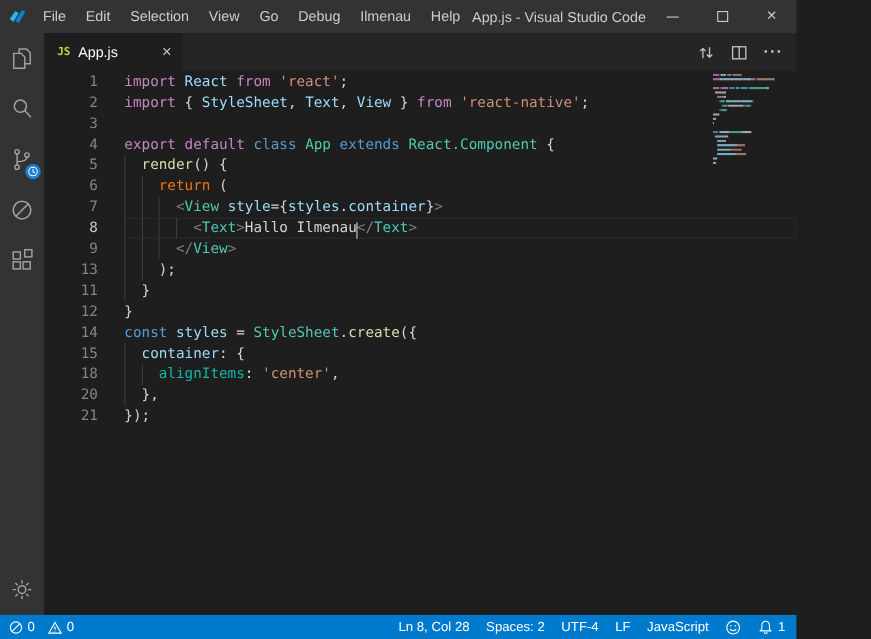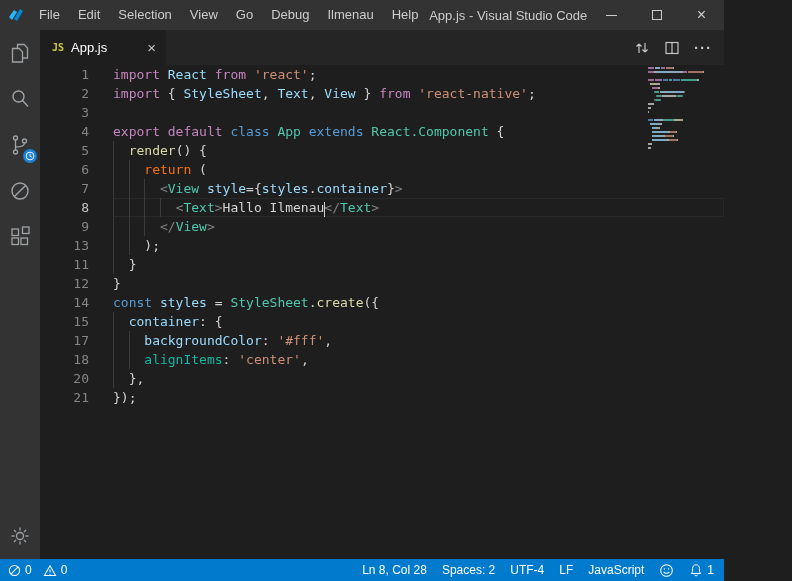--- a/index.html
+++ b/index.html
@@ -220,24 +220,20 @@
           <span class="ln">12</span>
           <span class="lc"><span style="color: rgb(212, 212, 212);">}</span></span>
         </div>
         <div class="row">
           <span class="ln">14</span>
           <span class="lc"><span style="color: rgb(86, 156, 214);">const</span><span style="color: rgb(212, 212, 212);"> </span><span style="color: rgb(156, 220, 254);">styles</span><span style="color: rgb(212, 212, 212);"> = </span><span style="color: rgb(78, 201, 176);">StyleSheet</span><span style="color: rgb(212, 212, 212);">.</span><span style="color: rgb(220, 220, 170);">create</span><span style="color: rgb(212, 212, 212);">({</span></span>
         </div>
         <div class="row">
           <span class="ln">15</span>
           <span class="lc"><span class="guide" style="left: 0ch;"></span><span style="color: rgb(212, 212, 212);">  </span><span style="color: rgb(156, 220, 254);">container</span><span style="color: rgb(212, 212, 212);">: {</span></span>
-        </div>
-        <div class="row">
-          <span class="ln">17</span>
-          <span class="lc"><span class="guide" style="left: 0ch;"></span><span class="guide" style="left: 2ch;"></span><span style="color: rgb(212, 212, 212);">    </span><span style="color: rgb(156, 220, 254);">backgroundColor</span><span style="color: rgb(212, 212, 212);">: </span><span style="color: rgb(206, 145, 120);">'#fff'</span><span style="color: rgb(212, 212, 212);">,</span></span>
         </div>
         <div class="row">
           <span class="ln">18</span>
           <span class="lc"><span class="guide" style="left: 0ch;"></span><span class="guide" style="left: 2ch;"></span><span style="color: rgb(212, 212, 212);">    </span><span style="color: #14b8a6;">alignItems</span><span style="color: rgb(212, 212, 212);">: </span><span style="color: rgb(206, 145, 120);">'center'</span><span style="color: rgb(212, 212, 212);">,</span></span>
         </div>
         <div class="row">
           <span class="ln">20</span>
           <span class="lc"><span class="guide" style="left: 0ch;"></span><span style="color: rgb(212, 212, 212);">  },</span></span>
         </div>
         <div class="row">

